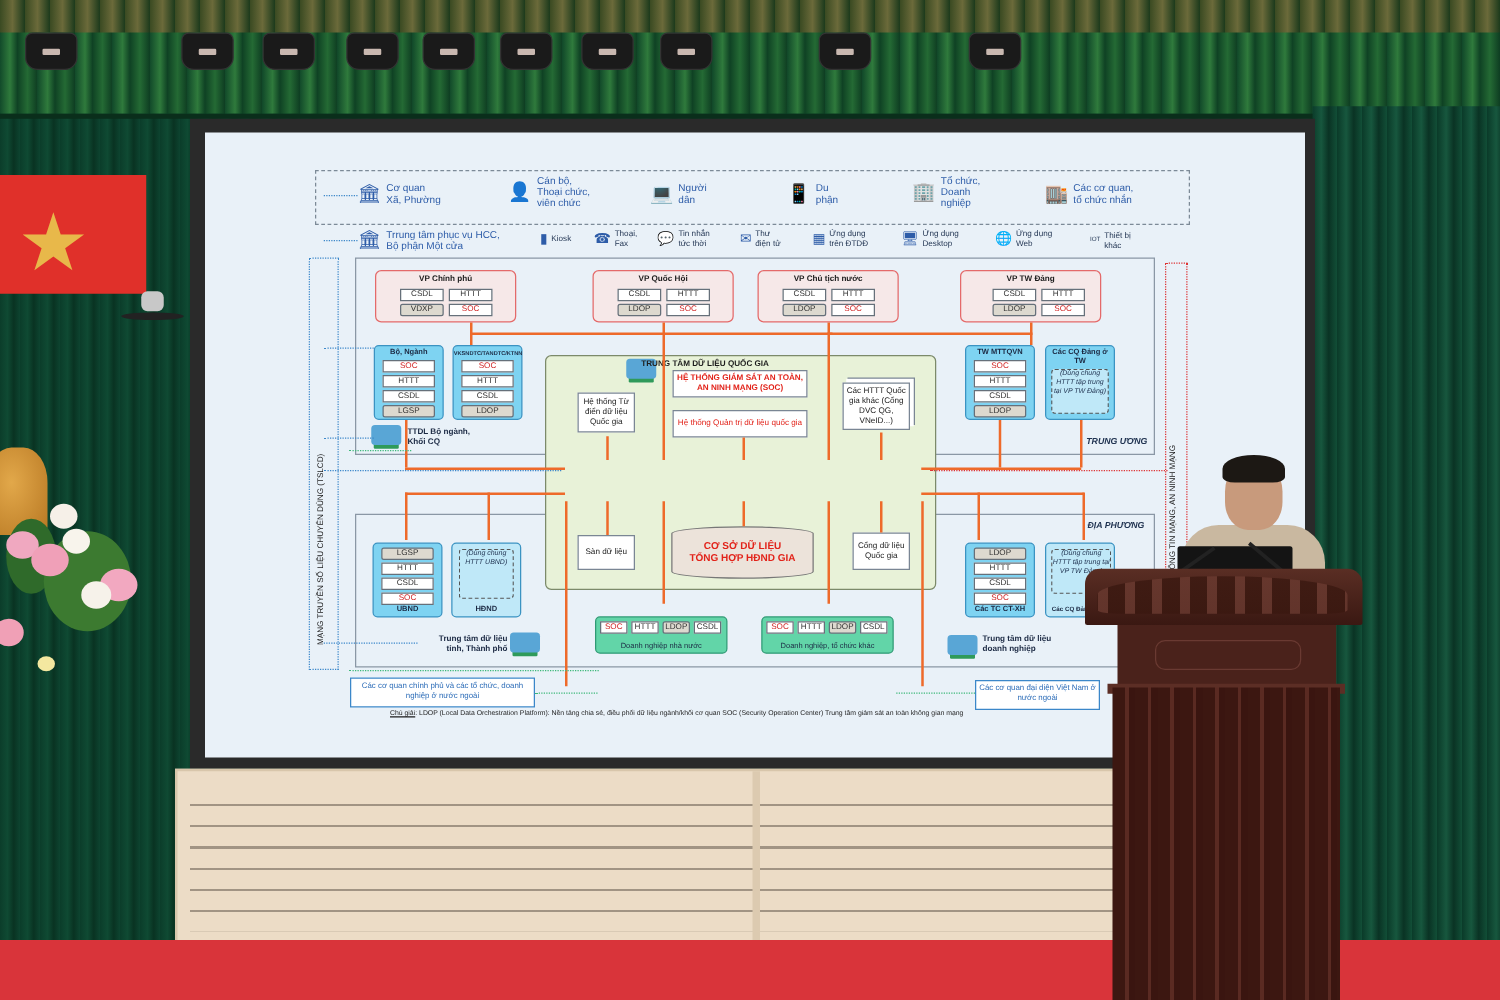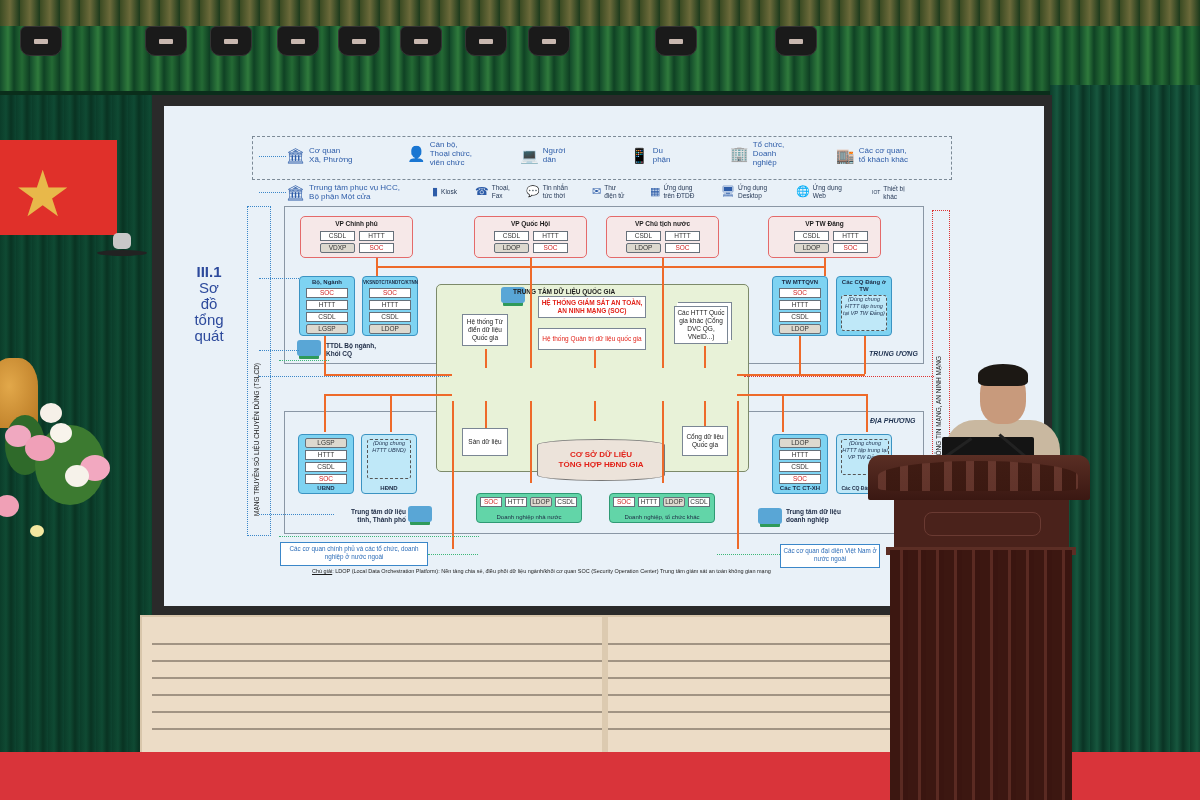--- a/index.html
+++ b/index.html
@@ -69,21 +69,21 @@
   .blue-unit .f{position:absolute;left:0;bottom:2px;width:100%;text-align:center;font-weight:bold;font-size:6px;color:#1c2a44}
   .blue-unit .tag{left:6px;width:42px}
   .dashed-note{position:absolute;border:1px dashed #555;border-radius:3px;background:#bfe8f8;text-align:center;font-style:italic;font-size:5.6px;line-height:7px;color:#1f3250}
   .center{position:absolute;left:272px;top:178px;width:313px;height:188px;background:#e8f2d8;border:1.5px solid #7c8a6a;border-radius:5px}
   .center .h{position:absolute;left:76px;top:3px;font-weight:bold;font-size:6.5px;color:#1c1c1c}
   .wbox{position:absolute;background:#fff;border:1px solid #7a8694;text-align:center;font-size:6.5px;line-height:8px;color:#1c1c1c;display:flex;align-items:center;justify-content:center;padding:1px}
   .wbox.red{color:#e2231a;font-weight:bold}
   .pipe{position:absolute;left:288px;top:262px;width:285px;height:33px;background:#ece3da;border:1px solid #777;border-radius:14px 10px 10px 14px;text-align:center}
   .pipe .l1{color:#e2231a;font-weight:bold;font-size:8.5px;margin-top:6px}
   .pipe .l2{color:#e2231a;font-size:7.5px}
-  .db{position:absolute;left:373px;top:333px;width:128px;height:42px;background:#ece3da;border:1px solid #777;border-radius:50%/14%;text-align:center;color:#e2231a;font-weight:bold;font-size:8px;line-height:10px;padding-top:10px}
+  .db{position:absolute;left:373px;top:315px;width:114px;height:42px;background:#ece3da;border:1px solid #777;border-radius:50%/14%;text-align:center;color:#e2231a;font-weight:bold;font-size:8px;line-height:10px;padding-top:10px}
   .ent{position:absolute;width:106px;height:30px;background:#62d5a8;border:1.5px solid #2f9a74;border-radius:4px}
   .ent .f{position:absolute;left:0;bottom:2px;width:100%;text-align:center;font-size:6px;color:#1c2a44}
   .ent .tag{top:3px;width:22px}
   .ext-box{position:absolute;border:1.5px solid #3b87c9;background:#fff;color:#2d6db8;font-size:6.3px;line-height:7.5px;text-align:center;padding:2px}
   .internet{position:absolute;left:313px;top:441px;width:240px;height:16px;border:1.5px dotted #3cb878;text-align:center;font-size:8px;line-height:13px;color:#1c1c1c}
   .note{position:absolute;left:148px;top:462px;width:740px;font-size:5.5px;color:#1c1c1c;white-space:nowrap}
   .vtext{position:absolute;writing-mode:vertical-rl;transform:rotate(180deg);font-size:6.5px;color:#1c1c1c;white-space:nowrap}
   .section{position:absolute;left:20px;top:158px;width:50px;text-align:center;color:#2d4a9c;font-size:15px;line-height:16px}
   .section .num{font-weight:bold}
   .oline{position:absolute;background:#ee6a2a}
@@ -129,27 +129,20 @@
     <div class="fl" style="left:70px;top:70px;width:24px;height:22px;background:#f6f2ea"></div>
     <div class="fl" style="left:0px;top:100px;width:24px;height:22px;background:#f0a0b6"></div>
     <div class="fl" style="left:35px;top:130px;width:14px;height:12px;background:#f4e8a0"></div>
   </div>
   <div class="curtain-right"></div>
 
   <div class="screen-frame"></div>
 
   <div class="slide">
 
-    <div class="section">
-      <div class="num">III.1</div>
-      <div>Sơ</div>
-      <div>đồ</div>
-      <div>tổng</div>
-      <div>quát</div>
-    </div>
 
 
     <div class="stake-box"></div>
     <div class="stake" style="left:122px;top:40px">
       <span class="ico">🏛</span>
       <span>
           <div>Cơ quan</div>
           <div>Xã, Phường</div>
         </span>
     </div>
@@ -180,21 +173,21 @@
       <span>
           <div>Tổ chức,</div>
           <div>Doanh</div>
           <div>nghiệp</div>
         </span>
     </div>
     <div class="stake" style="left:672px;top:40px">
       <span class="ico">🏬</span>
       <span>
           <div>Các cơ quan,</div>
-          <div>tổ khách khác</div>
+          <div>tổ chức nhắn</div>
         </span>
     </div>
 
     <div class="stake" style="left:122px;top:77px">
       <span class="ico">🏛</span>
       <span>
           <div>Trrung tâm phục vụ HCC,</div>
           <div>Bộ phận Một cửa</div>
         </span>
     </div>

